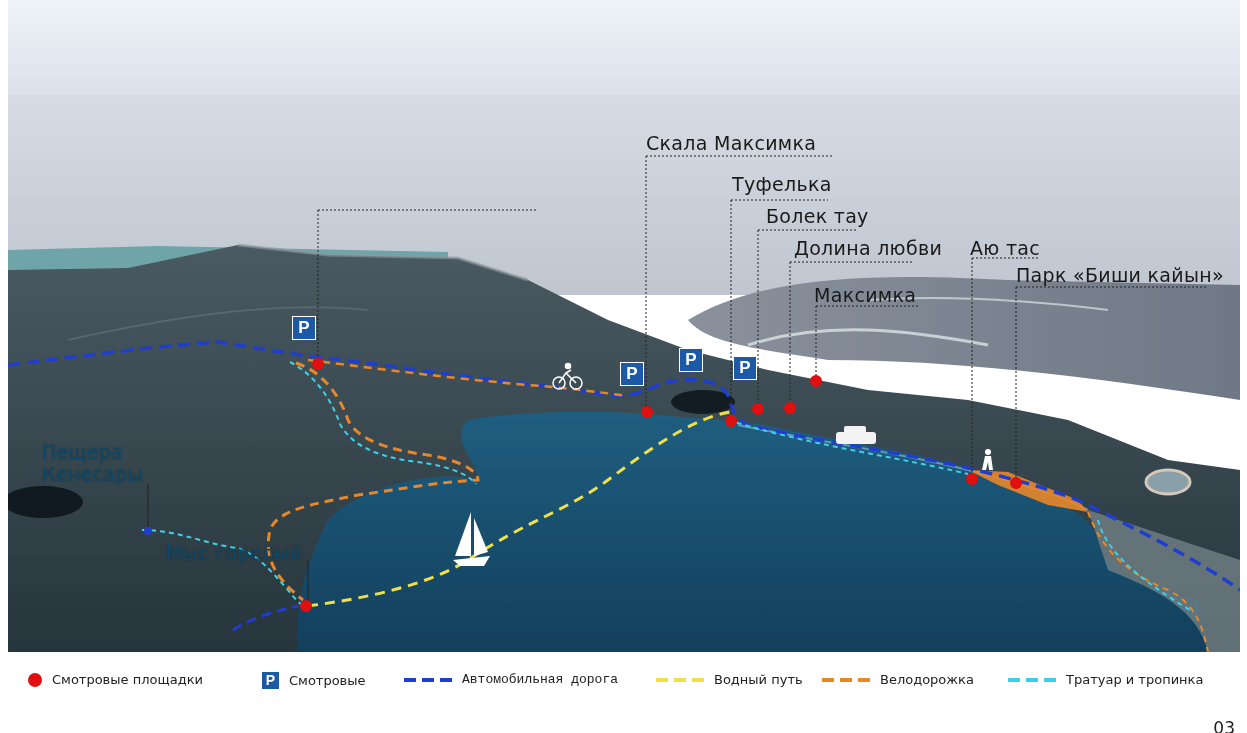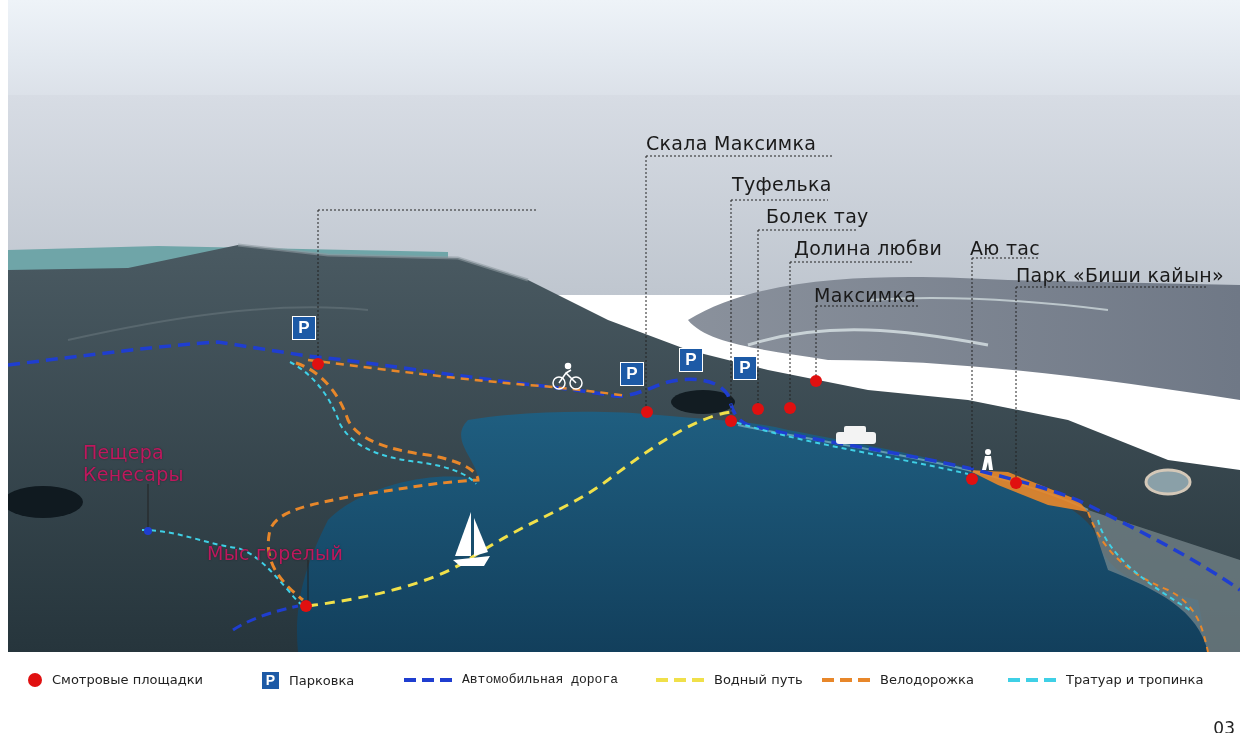--- a/index.html
+++ b/index.html
@@ -2,21 +2,21 @@
 <html><head>
 <meta charset="utf-8">
 <style>
   html, body { margin:0; padding:0; background:#ffffff; }
   body { width:1247px; height:733px; position:relative; overflow:hidden;
          font-family:"DejaVu Sans", "Liberation Sans", sans-serif; }
   #map { position:absolute; left:8px; top:0; width:1232px; height:652px; overflow:hidden; }
   #map svg { position:absolute; left:0; top:0; }
   .label { position:absolute; font-size:19px; color:#1a1a1a; white-space:nowrap;
            letter-spacing:0.3px; line-height:22px; }
-  .label.light { color:#be185d; text-shadow:0 0 2px rgba(0,0,0,0.4);margin-left:41px; }
+  .label.light { color:#0c4a6e; text-shadow:0 0 2px rgba(0,0,0,0.4); }
   .parking { position:absolute; width:22px; height:22px; background:#1d5aa6;
              border:1.5px solid #ffffff; color:#fff; font-weight:bold; font-size:17px;
              line-height:22px; text-align:center; font-family:"Liberation Sans", sans-serif;
              box-sizing:content-box; }
   #legend { position:absolute; left:0; top:652px; width:1247px; height:60px; }
   .leg-item { position:absolute; top:20px; display:flex; align-items:center; gap:10px;
               font-size:13px; color:#222; white-space:nowrap; }
   .leg-dot { width:14px; height:14px; border-radius:50%; background:#e01010; }
   .leg-p { width:17px; height:17px; background:#1d5aa6; color:#fff; font-weight:bold;
            font-size:14px; line-height:17px; text-align:center; font-family:"Liberation Sans", sans-serif; }
@@ -170,21 +170,21 @@
   <div class="label light" style="left:158px;top:542px;">Мыс горелый</div>
 </div>
 
 <div id="legend">
   <div class="leg-item" style="left:28px;">
     <span class="leg-dot"></span>
     <span>Смотровые площадки</span>
   </div>
   <div class="leg-item" style="left:262px;">
     <span class="leg-p">P</span>
-    <span>Парковка</span>
+    <span>Смотровые</span>
   </div>
   <div class="leg-item" style="left:404px;font-family:Liberation Mono, monospace;">
     <span class="leg-dash" style="background:repeating-linear-gradient(90deg,#1f3ed0 0 12px,transparent 12px 18px);"></span>
     <span>Автомобильная дорога</span>
   </div>
   <div class="leg-item" style="left:656px;">
     <span class="leg-dash" style="background:repeating-linear-gradient(90deg,#f0e04a 0 12px,transparent 12px 18px);"></span>
     <span>Водный путь</span>
   </div>
   <div class="leg-item" style="left:822px;">

